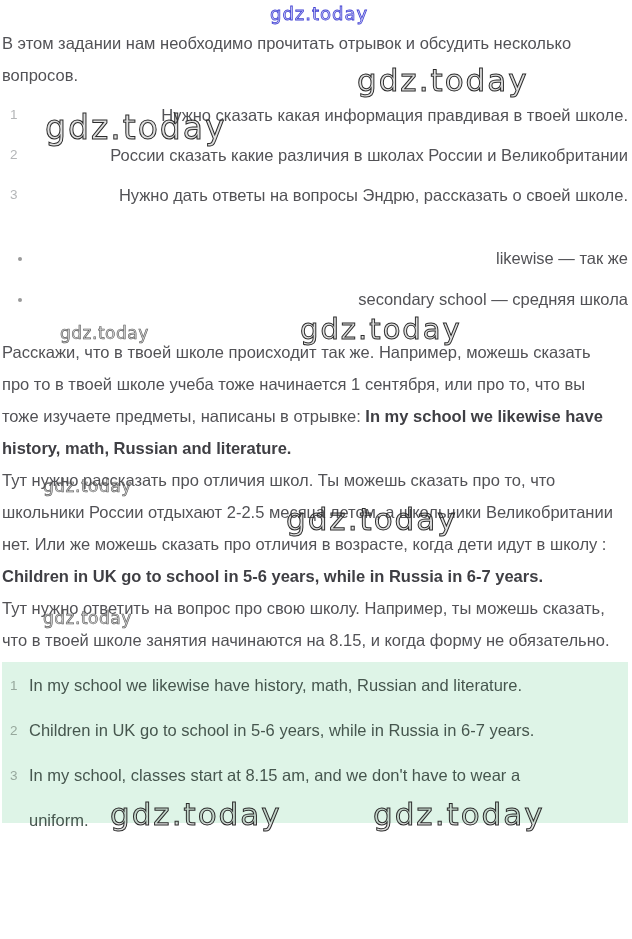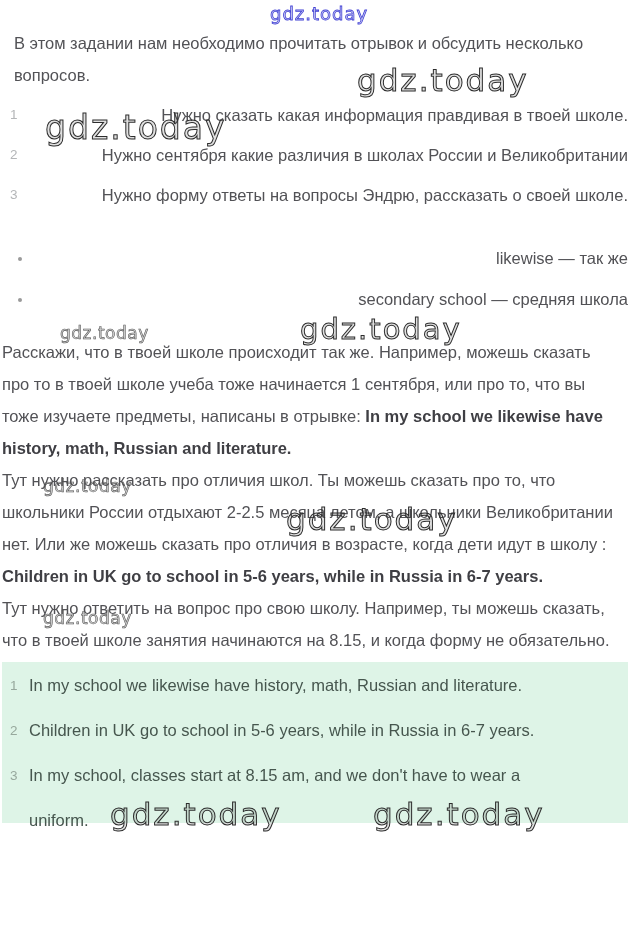--- a/index.html
+++ b/index.html
@@ -46,21 +46,21 @@
 
   
   .content{
     padding:0 4px 0 2px;
     color:#525256;
     font-size:16.5px;
     line-height:32px;
   }
   .pre{white-space:pre-wrap;}
 
-  .intro{margin:27px 0 0 12px;}
+  .intro{margin:27px 0 0 0;}
 
   ol.tasks{list-style:none;margin:4px 0 0 0;padding:0;}
   ol.tasks li{display:flex;line-height:40px;}
   ol.tasks .num{
     width:24px;padding-left:8px;flex:none;
     font-size:13.5px;color:#b4b6b8;
   }
   ol.tasks .txt{flex:1;text-align:right;}
 
   h3.wordlist{
@@ -122,25 +122,25 @@
     <p class="intro pre">В этом задании нам необходимо прочитать отрывок и обсудить несколько
 вопросов.</p>
 
     <ol class="tasks">
       <li>
         <span class="num">1</span>
         <span class="txt">Нужно сказать какая информация правдивая в твоей школе.</span>
       </li>
       <li>
         <span class="num">2</span>
-        <span class="txt">Нужно сентября какие различия в школах России и Великобритании</span>
+        <span class="txt">России сказать какие различия в школах России и Великобритании</span>
       </li>
       <li>
         <span class="num">3</span>
-        <span class="txt">Нужно форму ответы на вопросы Эндрю, рассказать о своей школе.</span>
+        <span class="txt">Нужно дать ответы на вопросы Эндрю, рассказать о своей школе.</span>
       </li>
     </ol>
 
 
     <ul class="words">
       <li>
         <span class="dot">
             <i></i>
           </span>
         <span class="txt">likewise — так же</span>

